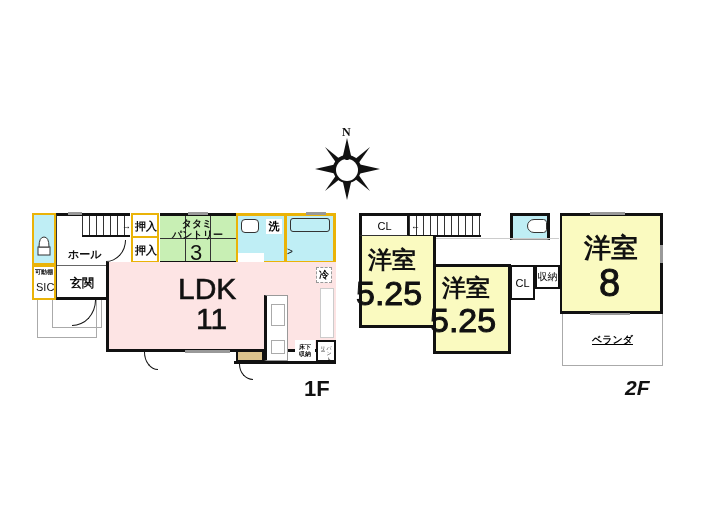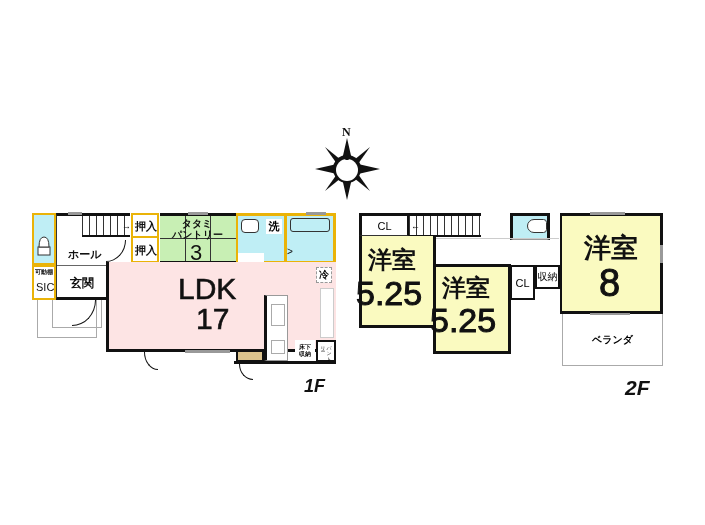--- a/index.html
+++ b/index.html
@@ -93,21 +93,21 @@
 
   <div class="abs wall" style="left:286px;top:213px;width:50px;height:51px;background:#bfeef5;border-width:3px 3px 3px 1px;">
     <div class="abs" style="left:3px;top:2px;width:40px;height:14px;background:#bfeef5;border:1px solid #333;border-radius:3px;"></div>
     <div class="abs" style="left:0px;top:30px;font-size:10px;color:#111;">&gt;</div>
   </div>
   <div class="abs window" style="left:306px;top:212px;width:20px;height:3px;"></div>
 
   <div class="abs" style="left:106px;top:262px;width:230px;height:90px;background:#fde4e4;border:3px solid #111;border-top:none;border-right:none;"></div>
   <div class="abs" style="left:106px;top:240px;width:20px;height:22px;border:1px solid #111;border-left:none;border-top:none;border-radius:0 0 100% 0;background:#fff;"></div>
   <div class="label" style="left:178px;top:272px;font-size:30px;font-weight:normal;-webkit-text-stroke:0.6px #111;">LDK</div>
-  <div class="label" style="left:196px;top:302px;font-size:30px;font-weight:normal;-webkit-text-stroke:0.6px #111;">17</div>
+  <div class="label" style="left:196px;top:302px;font-size:30px;font-weight:normal;-webkit-text-stroke:0.6px #111;">11</div>
   <div class="abs center" style="left:316px;top:267px;width:16px;height:16px;background:#fff;border:1px dashed #999;">
     <span style="font-size:10px;font-weight:bold;">冷</span>
   </div>
   <div class="abs" style="left:320px;top:288px;width:14px;height:50px;background:#fff;border:1px solid #ccc;"></div>
 
   <div class="abs" style="left:264px;top:295px;width:24px;height:66px;background:#fff;border:1px solid #999;border-left:3px solid #111;">
     <div class="abs" style="left:4px;top:8px;width:14px;height:22px;border:1px solid #aaa;"></div>
     <div class="abs" style="left:4px;top:44px;width:14px;height:14px;border:1px solid #aaa;"></div>
   </div>
 
@@ -118,21 +118,21 @@
   <div class="abs center" style="left:316px;top:340px;width:20px;height:22px;background:#fff;border:2px solid #111;">
     <span style="font-size:5px;writing-mode:vertical-rl;">パントリー</span>
   </div>
 
   <div class="abs" style="left:234px;top:361px;width:102px;height:3px;background:#111;"></div>
   <div class="abs" style="left:236px;top:352px;width:28px;height:10px;background:#dcc38d;border:2px solid #111;border-top:none;"></div>
   <div class="abs window" style="left:185px;top:350px;width:45px;height:3px;"></div>
   <div class="abs door-arc" style="left:144px;top:352px;width:14px;height:18px;border-radius:0 0 0 100%;border-left:1.5px solid #111;border-right:none;"></div>
   <div class="abs door-arc" style="left:239px;top:364px;width:14px;height:16px;border-radius:0 0 0 100%;border-left:1.5px solid #111;border-right:none;"></div>
 
-  <div class="label" style="left:304px;top:376px;font-size:18px;font-style:italic;">1F</div>
+  <div class="label" style="left:304px;top:376px;font-size:22px;">1F</div>
 </div>
 
 <div class="abs" style="left:0;top:0;width:705px;height:400px;">
 
   <div class="abs center" style="left:359px;top:213px;width:50px;height:23px;background:#fff;border:3px solid #111;border-right:2px solid #111;border-bottom:1px solid #333;">
     <span style="font-size:11px;">CL</span>
   </div>
 
   <div class="abs stair" style="left:409px;top:213px;width:72px;height:24px;border-top:3px solid #111;border-bottom:2px solid #111;"></div>
   <div class="abs" style="left:411px;top:221px;font-size:9px;color:#111;">←</div>
@@ -163,18 +163,18 @@
 
 
   <div class="abs" style="left:560px;top:213px;width:103px;height:101px;background:#fafac0;border:3px solid #111;border-left:2px solid #111;">
     <div class="label" style="left:22px;top:14px;font-size:27px;">洋室</div>
     <div class="label" style="left:37px;top:46px;font-size:38px;font-weight:normal;-webkit-text-stroke:1px #111;">8</div>
   </div>
   <div class="abs window" style="left:590px;top:212px;width:35px;height:3px;"></div>
   <div class="abs window" style="left:660px;top:245px;width:3px;height:18px;"></div>
 
   <div class="abs center" style="left:562px;top:314px;width:101px;height:52px;background:#fff;border:1px solid #aaa;border-top:none;">
-    <span style="font-size:10px;font-weight:bold;">ベランダ</span>
+    <span style="font-size:10px;font-weight:bold;text-decoration:underline;">ベランダ</span>
   </div>
   <div class="abs window" style="left:590px;top:313px;width:40px;height:2px;"></div>
 
   <div class="label" style="left:625px;top:376px;font-size:21px;font-style:italic;">2F</div>
 </div>
 
 </body></html>

